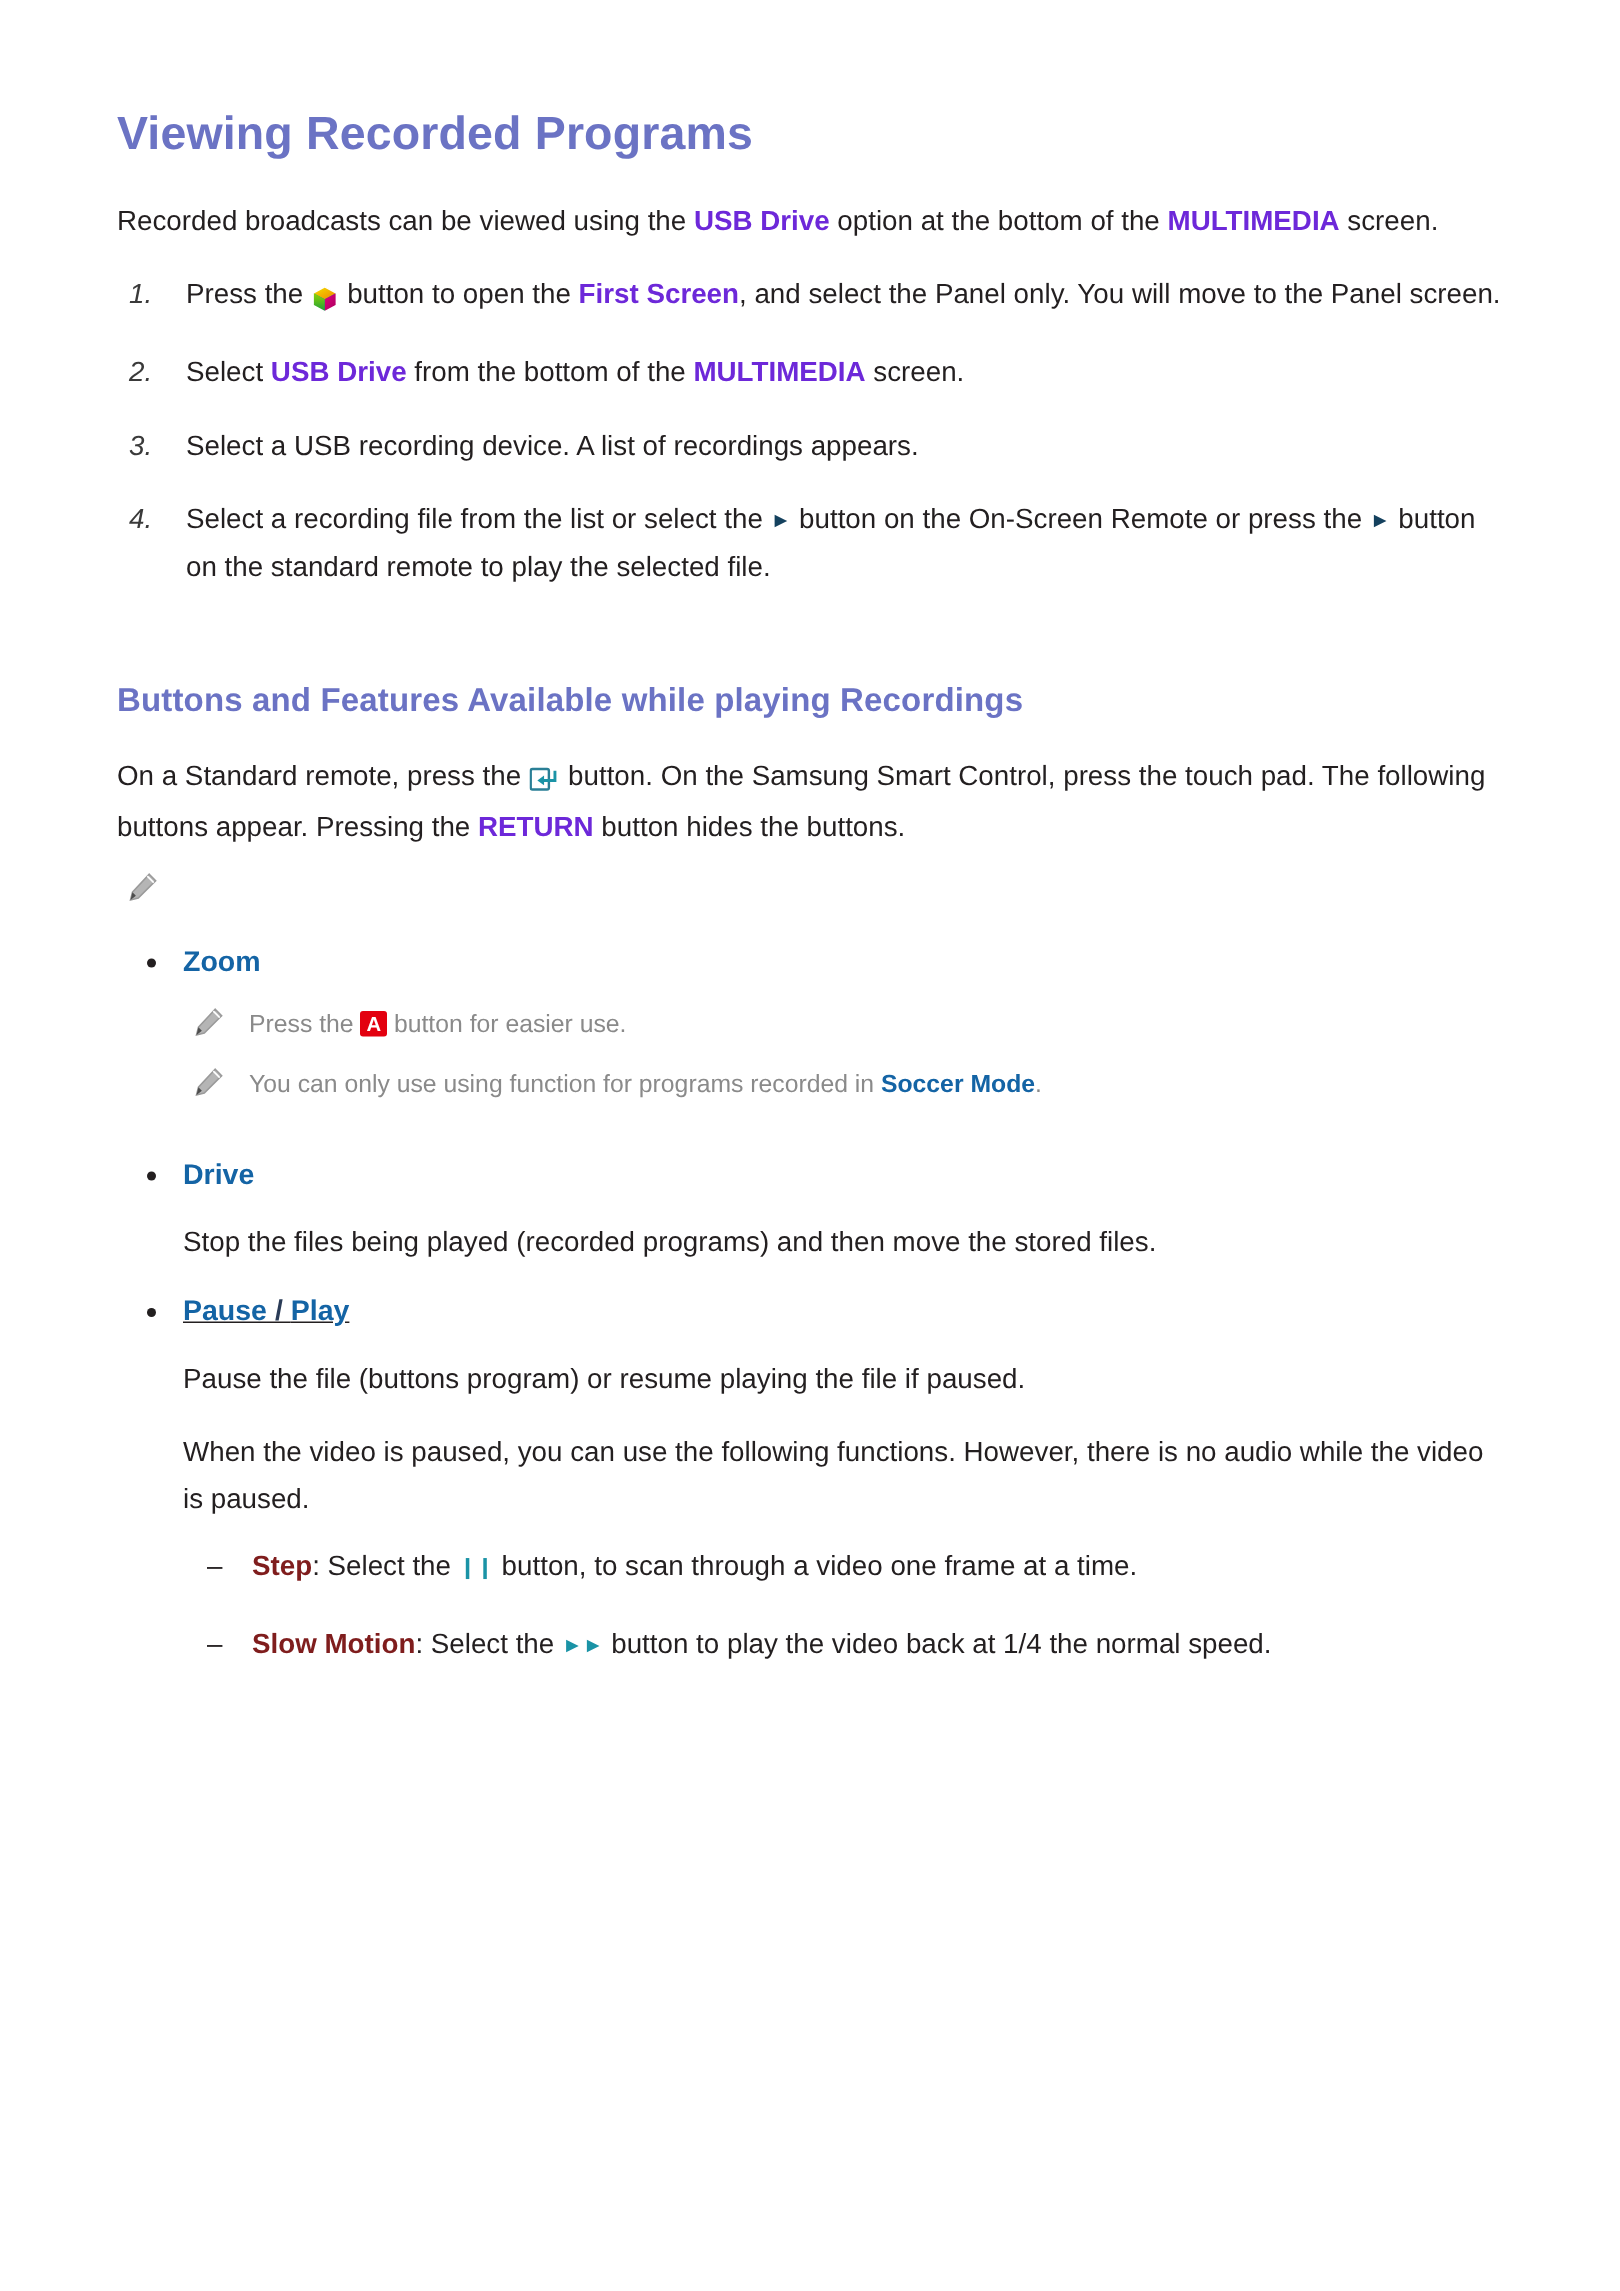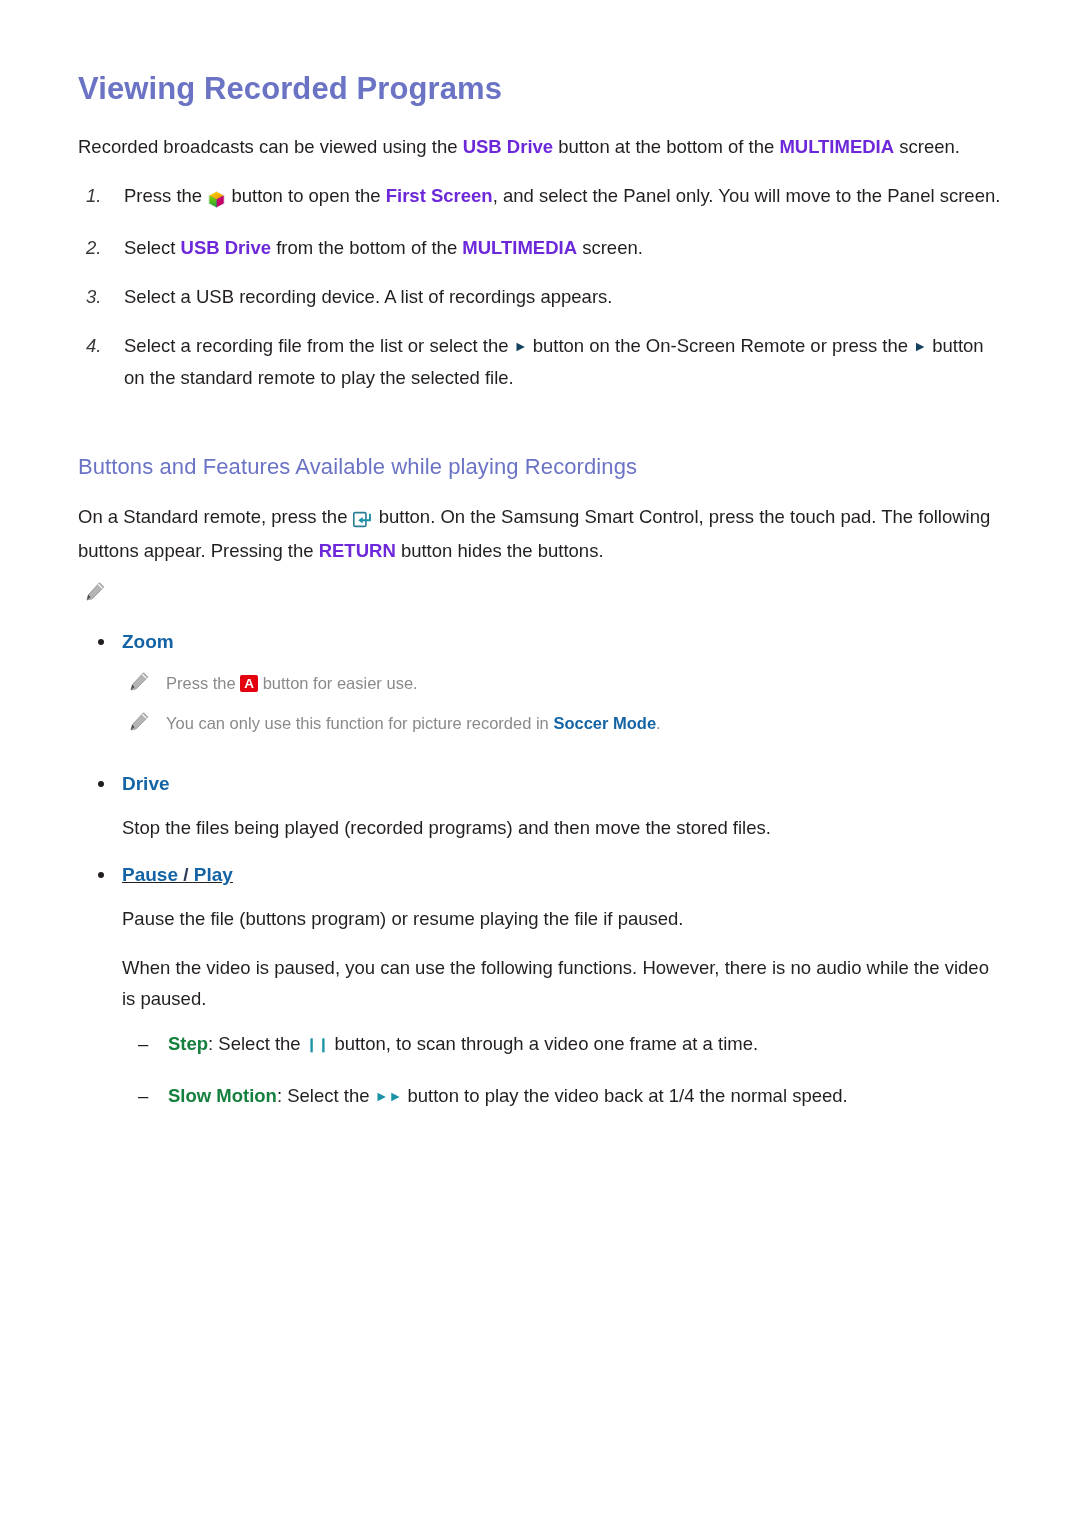--- a/index.html
+++ b/index.html
@@ -25,35 +25,35 @@
     font-size: 31px;
     line-height: 1.25;
     font-weight: bold;
     color: #6b73c4;
     margin: 14px 0 22px 0;
     letter-spacing: 0.1px;
   }
   h2.section-title {
     font-size: 22px;
     line-height: 1.3;
-    font-weight: normal;
+    font-weight: bold;
     color: #6b73c4;
     margin: 60px 0 20px 0;
     letter-spacing: 0.1px;
   }
   p.body-text {
     font-size: 18.5px;
     line-height: 31px;
     margin: 0 0 10px 0;
     color: #231f20;
   }
   .blue { color: #6d28d9; font-weight: bold; }
   .blue-plain { color: #1464a5; }
   .slash { color: #2b3c57; font-weight: bold; }
-  .bold { font-weight: bold; color: #15803d; }
+  .bold { font-weight: bold; color: #7f1d1d; }
 
   ol.steps {
     list-style: none;
     margin: 18px 0 0 0;
     padding: 0;
   }
   ol.steps > li {
     position: relative;
     padding-left: 46px;
     margin-bottom: 18px;
@@ -177,21 +177,21 @@
   }
 </style>
 </head>
 <body>
 
 <div class="page">
 
   <h1 class="doc-title">Viewing Recorded Programs</h1>
 
   <p class="body-text">
-    <span>Recorded broadcasts can be viewed using the </span><span class="blue">USB Drive</span><span> button at the bottom of the </span><span class="blue">MULTIMEDIA</span><span> screen.</span>
+    <span>Recorded broadcasts can be viewed using the </span><span class="blue">USB Drive</span><span> option at the bottom of the </span><span class="blue">MULTIMEDIA</span><span> screen.</span>
   </p>
 
   <ol class="steps">
 
     <li>
       <span class="num">1.</span>
       <span class="cont"><span>Press the </span><span class="icon-inline"><svg class="smarthub-icon" viewBox="0 0 32 32" xmlns="http://www.w3.org/2000/svg">
               <defs>
                 <linearGradient id="g1" x1="0" y1="0" x2="1" y2="1">
                   <stop offset="0" stop-color="#f3e600"></stop>
@@ -275,21 +275,21 @@
       </div>
 
       <div class="note">
         <span class="pencil-icon">
           <svg viewBox="0 0 22 22" width="22" height="22" xmlns="http://www.w3.org/2000/svg">
             <path d="M15.5 1.8 L19.8 6.1 L8.2 17.7 L3 19 L4.3 13.8 Z" fill="#b5b5b5" stroke="#9a9a9a" stroke-width="1"></path>
             <path d="M14.2 3.1 L18.5 7.4" stroke="#ffffff" stroke-width="1.1" fill="none"></path>
             <path d="M3 19 L4.3 13.8 L6.6 16.1 Z" fill="#4d4d4d"></path>
           </svg>
         </span>
-        <span class="note-text"><span>You can only use this function for picture recorded in </span><span class="blue">Soccer Mode</span><span>.</span></span>
+        <span class="note-text"><span>You can only use using function for programs recorded in </span><span class="blue">Soccer Mode</span><span>.</span></span>
       </div>
     </div>
 
     <li class="bullet-item" style="margin-top:34px;">
       <span class="dot"></span>
       <span class="bullet-label">Drive</span>
     </li>
     <div class="bullet-body">
       <p>Stop the files being played (recorded programs) and then move the stored files.</p>
     </div>

